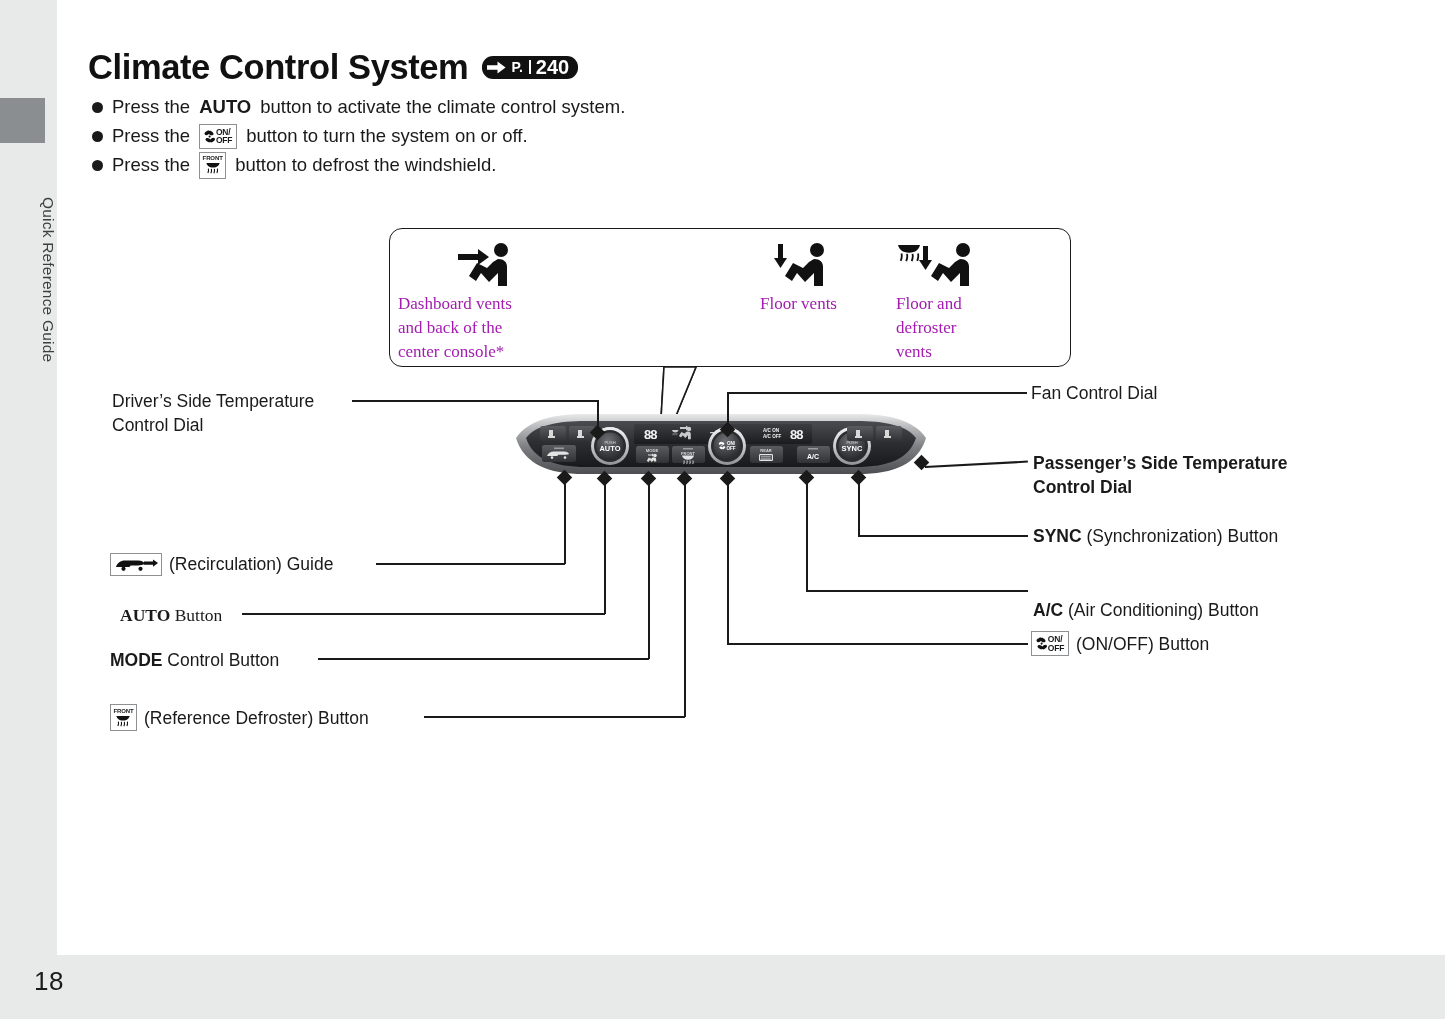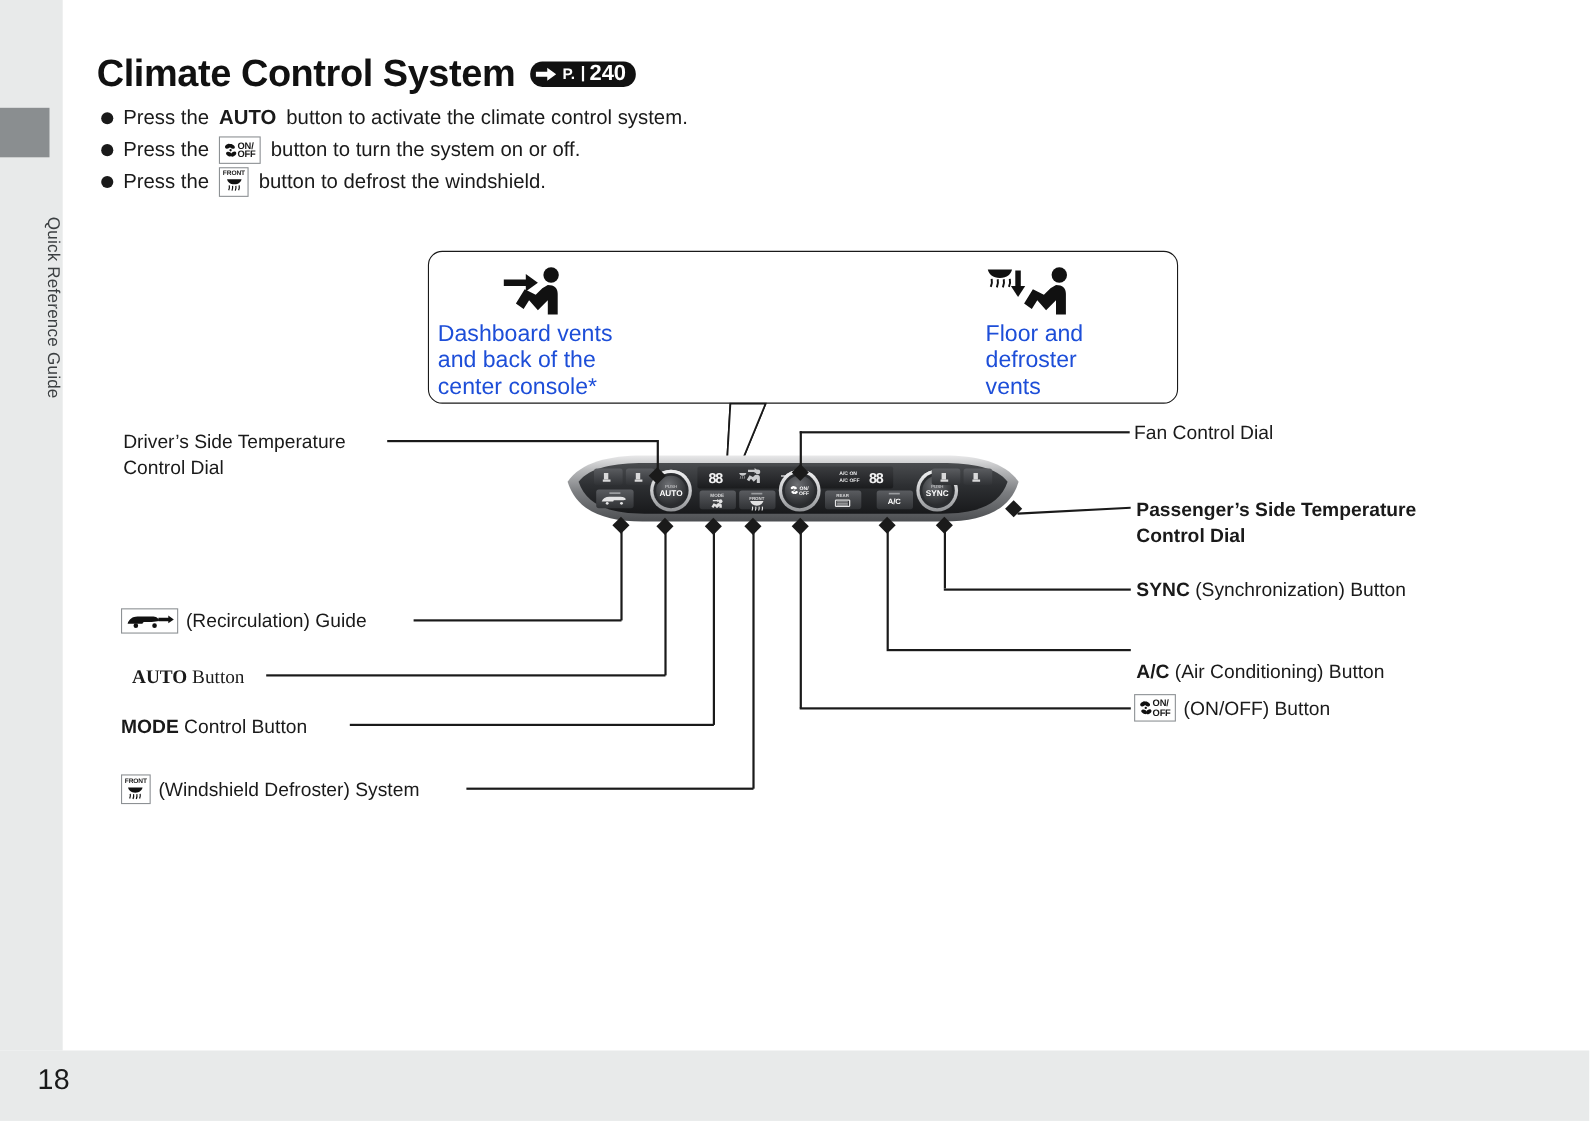--- a/index.html
+++ b/index.html
@@ -93,21 +93,21 @@
   .front-inner svg { width:16px; height:13px; display:block; }
 
   
   #vent-box {
     position:absolute; left:389px; top:228px; width:682px; height:139px;
     border:1.6px solid #1a1a1a; border-radius:13px; background:#fff;
   }
   .vent-col { position:absolute; top:13px; }
   .vent-icon { height:46px; display:block; }
   .vent-text {
-    font-size:21px; line-height:24px; color:#1d4ed8; margin-top:4px;
+    font-size:17px; line-height:24px; color:#a21caf; margin-top:4px;font-family:Liberation Serif, serif;
   }
 
   
   .lead {
     position:absolute; background:#1a1a1a;
   }
   .lead.h { height:1.6px; }
   .lead.v { width:1.6px; }
   .dot-mark {
     position:absolute; width:11px; height:11px; background:#1a1a1a;
@@ -202,20 +202,31 @@
       <path d="M48 17c6 0 9 3 9 8v19h-9V31l-9 9-8-9-5 8-7-5 8-13 10 5 6-6z" fill="#111"></path>
     </svg>
     <div class="vent-text">
       <div>Dashboard vents</div>
       <div>and back of the</div>
       <div>center console*</div>
     </div>
   </div>
 
 
+  <div class="vent-col" style="left:370px; width:125px;">
+    <svg class="vent-icon" viewBox="0 0 66 46" style="width:66px; margin-left:10px;">
+      <path d="M8 2v16h5V2z" fill="#111"></path>
+      <path d="M4 16h13l-6.5 10z" fill="#111"></path>
+      <circle cx="47" cy="8" r="7" fill="#111"></circle>
+      <path d="M44 17c6 0 9 3 9 8v19h-9V31l-9 9-8-9-5 8-7-5 8-13 10 5 6-6z" fill="#111"></path>
+    </svg>
+    <div class="vent-text">
+      <div>Floor vents</div>
+    </div>
+  </div>
 
   <div class="vent-col" style="left:506px; width:140px;">
     <svg class="vent-icon" viewBox="0 0 86 46" style="width:86px; margin-left:0px;">
       <path d="M2 3h22c-1 4.4-4.4 7.7-11 7.7S3 7.4 2 3z" fill="#111"></path>
       <path d="M5.5 11.5c.7 3 .2 5-.8 7.3M11 11.9c.7 3 .2 5-.8 7.3M16.5 11.9c.7 3 .2 5-.8 7.3M22 11.5c.7 3 .2 5-.8 7.3" stroke="#111" stroke-width="1.8" fill="none"></path>
       <path d="M27 4v16h5V4z" fill="#111"></path>
       <path d="M23 18h13l-6.5 10z" fill="#111"></path>
       <circle cx="67" cy="8" r="7" fill="#111"></circle>
       <path d="M64 17c6 0 9 3 9 8v19h-9V31l-9 9-8-9-5 8-7-5 8-13 10 5 6-6z" fill="#111"></path>
     </svg>
@@ -437,21 +448,21 @@
 <div class="lbl lbl-ico" style="left:110px; top:704px;">
   <span class="keycap front">
     <span class="front-inner">
       <span class="ft">FRONT</span>
       <svg viewBox="0 0 16 13">
         <path d="M1.4 1.0h13.2c-.6 2.6-2.6 4.6-6.6 4.6S2.0 3.6 1.4 1.0z" fill="#111"></path>
         <path d="M3.4 6.6c.4 1.8.1 3.0-.5 4.4M6.4 6.9c.4 1.8.1 3.0-.5 4.4M9.4 6.9c.4 1.8.1 3.0-.5 4.4M12.4 6.6c.4 1.8.1 3.0-.5 4.4" stroke="#111" stroke-width="1.1" fill="none"></path>
       </svg>
     </span>
   </span>
-  <span>(Windshield Defroster) System</span>
+  <span>(Reference Defroster) Button</span>
 </div>
 
 <div class="lbl" style="left:1031px; top:381px;">
   <div>Fan Control Dial</div>
 </div>
 
 <div class="lbl" style="left:1033px; top:451px;font-weight:bold;">
   <div>Passenger’s Side Temperature</div>
   <div>Control Dial</div>
 </div>

